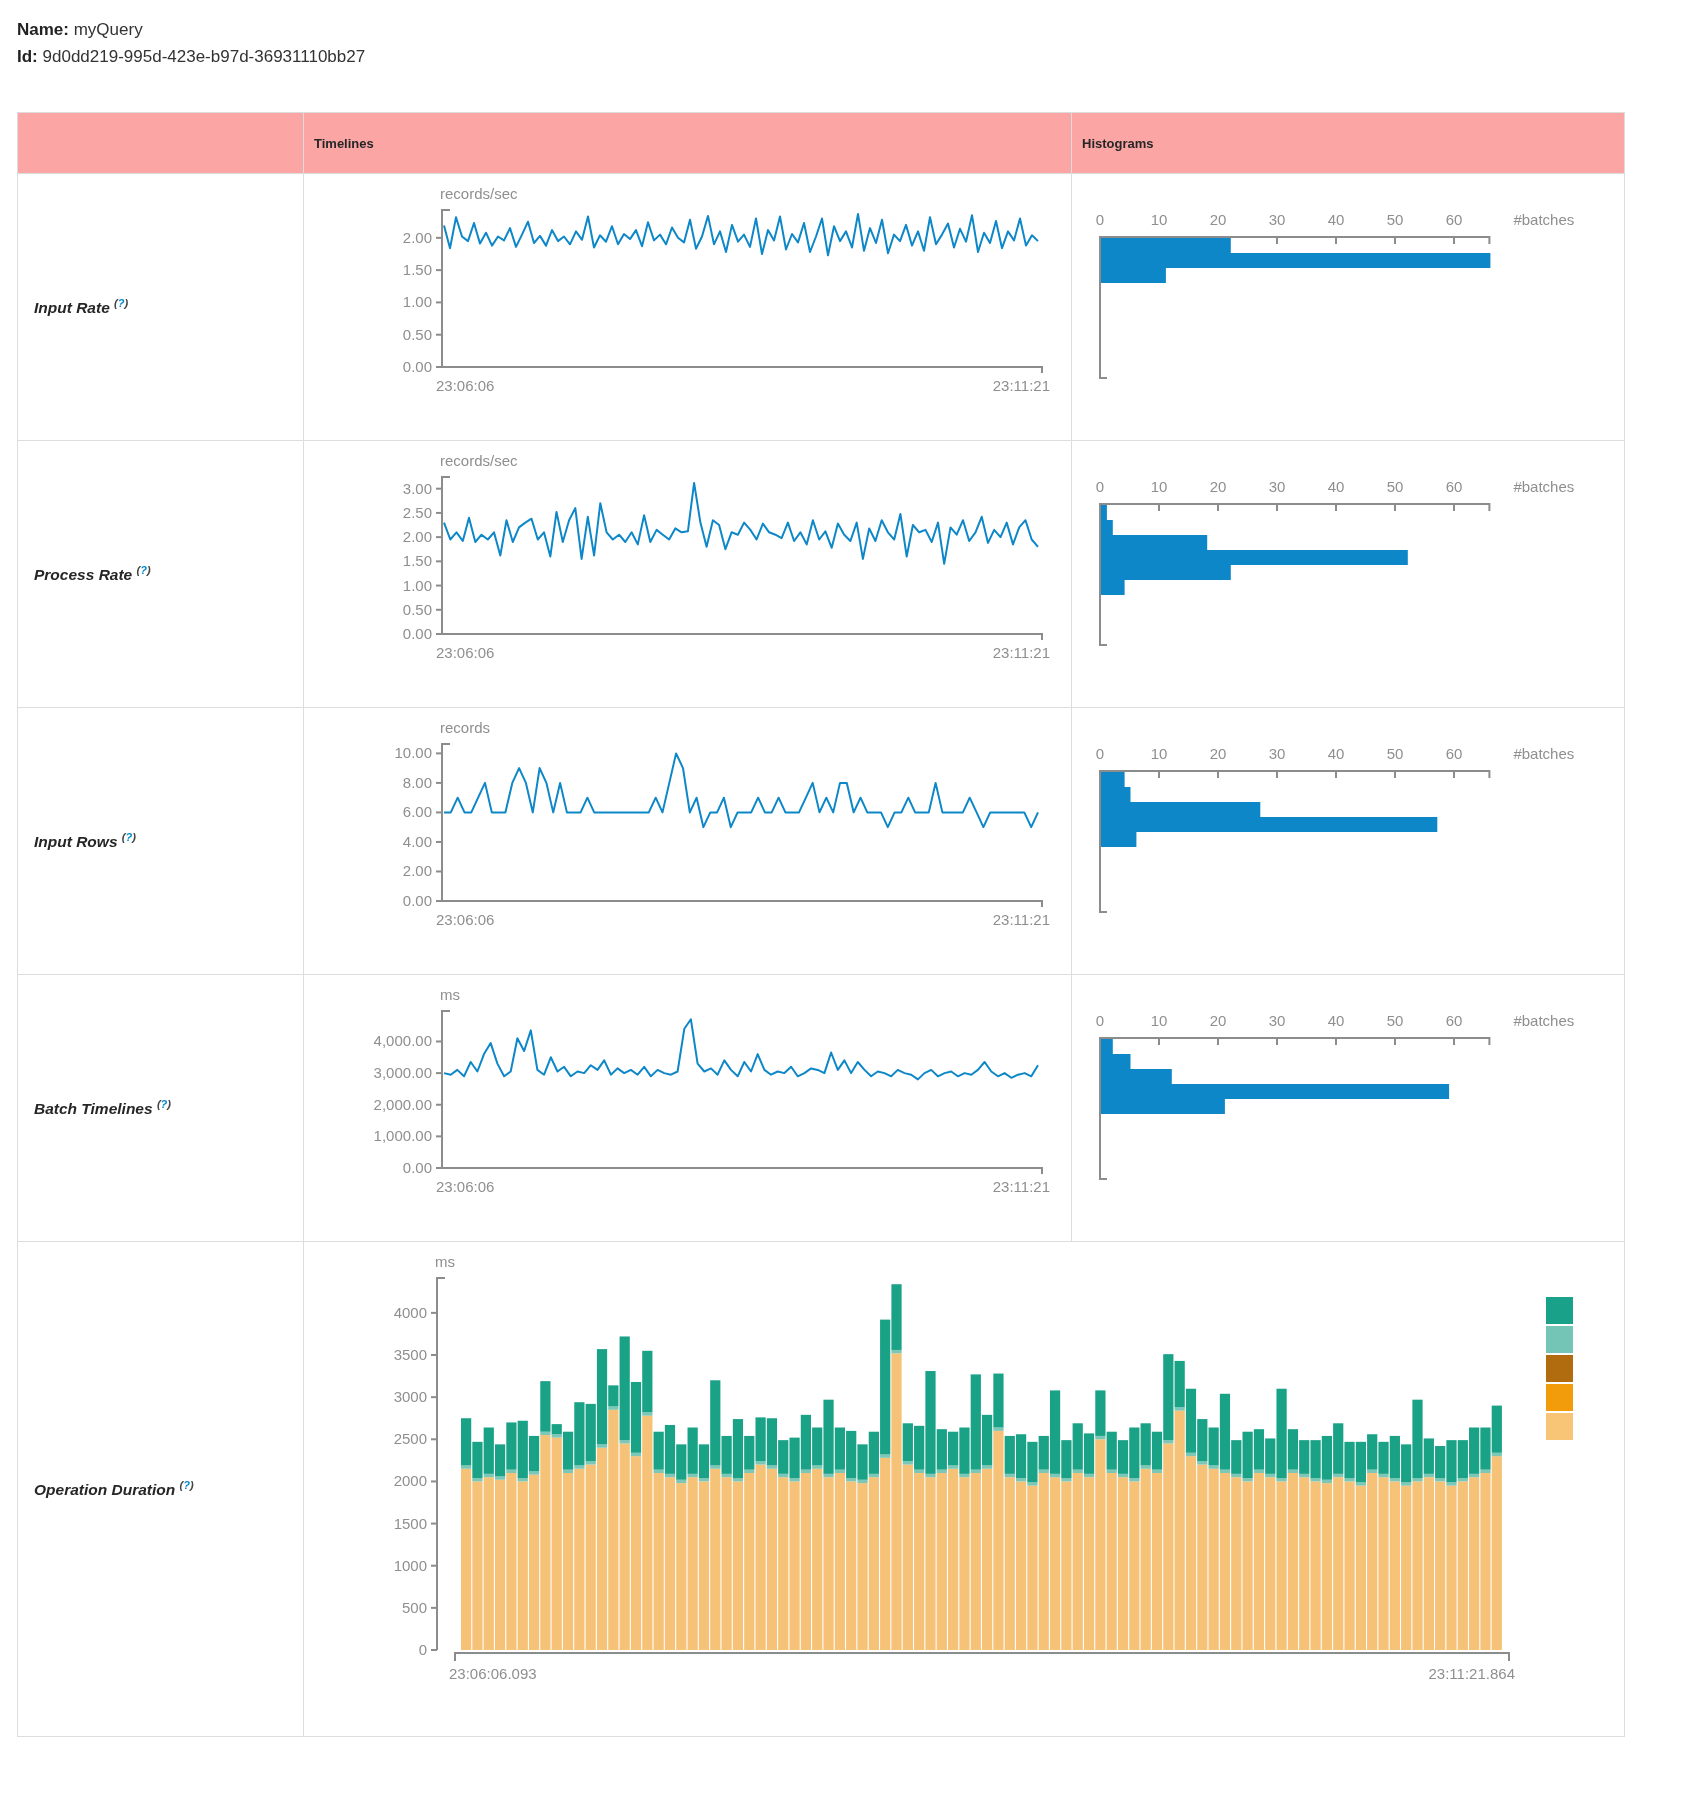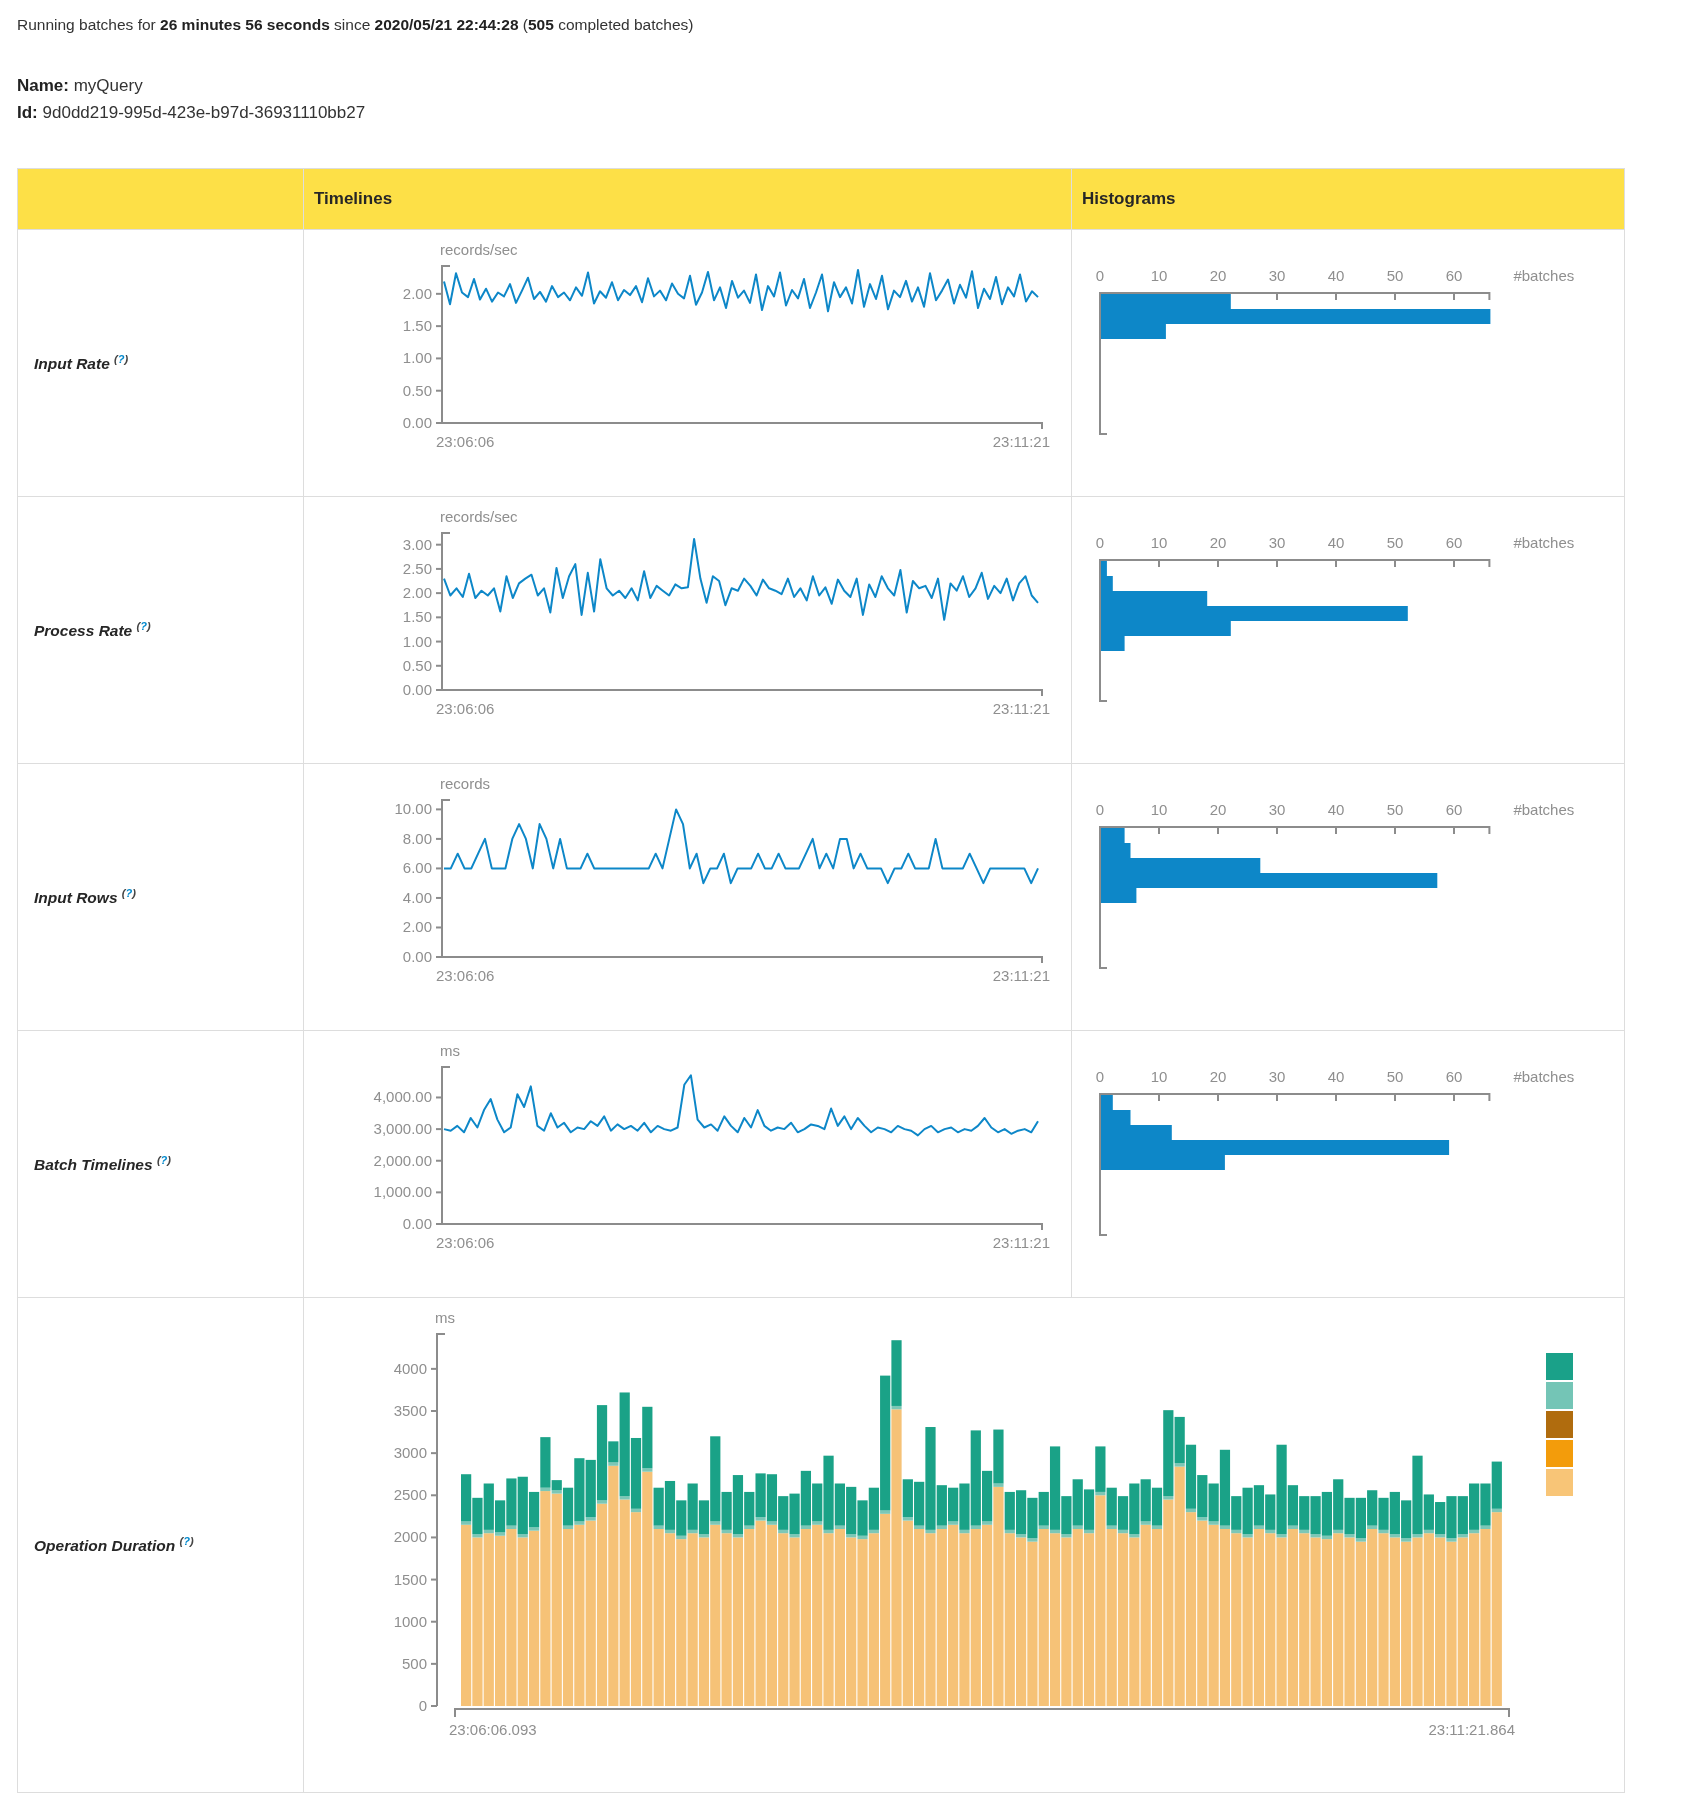--- a/index.html
+++ b/index.html
@@ -5,37 +5,36 @@
   html,body{margin:0;padding:0;background:#ffffff;color:#2e2e2e;
     font-family:"Liberation Sans","DejaVu Sans",sans-serif;}
   .page{width:1693px;min-height:1820px;box-sizing:border-box;padding:16px 0 40px 17px;}
   .title{font-size:30px;font-weight:700;margin:4px 0 24px 0;color:#262626;letter-spacing:.2px;}
   .subtitle{font-size:15.5px;color:#333;margin-bottom:38px;}
   .subtitle b{color:#222;}
   .meta{font-size:17px;color:#333;line-height:27px;margin-bottom:42px;}
   .meta b{color:#222;}
   table.stats{border-collapse:collapse;width:1576px;table-layout:fixed;}
   table.stats th,table.stats td{border:1px solid #ddd;}
-  table.stats th{height:60px;text-align:left;font-size:17px;color:#262626;
-    padding:0 0 0 10px;vertical-align:middle;background:#fde047;}
+  table.stats th{height:60px;text-align:left;font-size:13px;color:#262626;
+    padding:0 0 0 10px;vertical-align:middle;background:#fca5a5;}
   td.label-cell{width:275px;vertical-align:middle;padding-left:16px;
     font-size:15.5px;font-weight:700;color:#262626;background:#fff;font-style:italic;}
   td.label-cell sup{font-weight:700;font-size:11px;color:#444;}
   td.label-cell sup .q{color:#0088cc;cursor:pointer;}
   td.chart-cell{vertical-align:top;padding:8px 0 24px 8px;background:#fff;}
   td.tl{width:757px;}
   td.hg{width:542px;}
   svg text{font-family:"Liberation Sans","DejaVu Sans",sans-serif;font-size:15px;fill:#8f8f8f;}
 </style>
 </head>
 <body>
 
 <div class="page">
 
-  <div class="subtitle"><span>Running batches for </span><b>26 minutes 56 seconds</b><span> since </span><b>2020/05/21 22:44:28</b><span> (</span><b>505</b><span> completed batches)</span></div>
 
   <div class="meta">
     <div><b>Name:</b> <span>myQuery</span></div>
     <div><b>Id:</b> <span>9d0dd219-995d-423e-b97d-36931110bb27</span></div>
   </div>
 
   <table class="stats">
     <thead>
       <tr>
         <th style="width:275px"></th>

